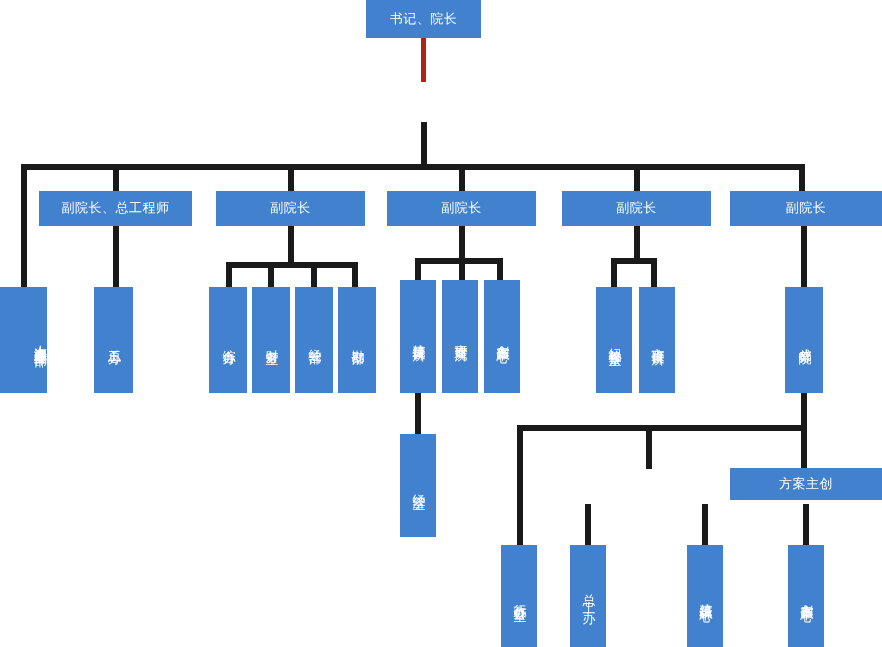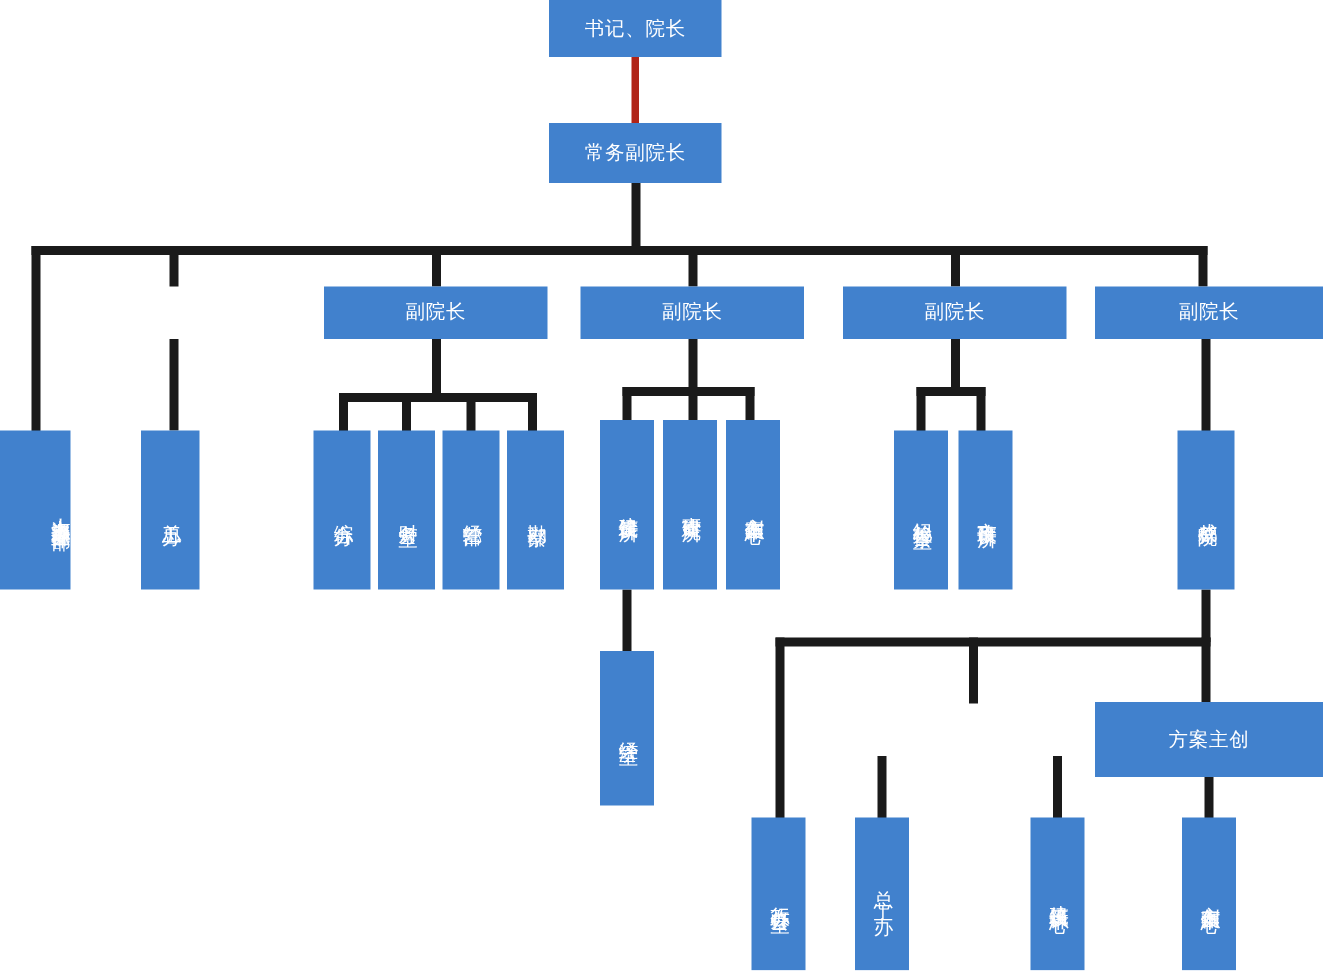--- a/index.html
+++ b/index.html
@@ -94,39 +94,39 @@
     <div class="connector" style="left: 415px; top: 393px; width: 6px; height: 42px;"></div>
     <div class="connector" style="left: 801px; top: 393px; width: 6px; height: 35px;"></div>
     <div class="connector" style="left: 517px; top: 425px; width: 290px; height: 6px;"></div>
     <div class="connector" style="left: 517px; top: 425px; width: 6px; height: 122px;"></div>
     <div class="connector" style="left: 646px; top: 425px; width: 6px; height: 44px;"></div>
     <div class="connector" style="left: 801px; top: 425px; width: 6px; height: 44px;"></div>
     <div class="connector" style="left: 585px; top: 504px; width: 6px; height: 42px;"></div>
     <div class="connector" style="left: 702px; top: 504px; width: 6px; height: 42px;"></div>
     <div class="connector" style="left: 803px; top: 504px; width: 6px; height: 42px;"></div>
     <div class="node" style="left: 366px; top: 0px; width: 115px; height: 38px;">书记、院长</div>
-    <div class="node" style="left: 366px; top: 82px; width: 115px; height: 40px;">常务副院长</div>
+    <div class="node" style="left: 39px; top: 191px; width: 153px; height: 35px;">副院长、总工程师</div>
     <div class="node" style="left: 216px; top: 191px; width: 149px; height: 35px;">副院长</div>
     <div class="node" style="left: 387px; top: 191px; width: 149px; height: 35px;">副院长</div>
     <div class="node" style="left: 562px; top: 191px; width: 149px; height: 35px;">副院长</div>
     <div class="node" style="left: 730px; top: 191px; width: 152px; height: 35px;">副院长</div>
     <div class="node vertical-pair" style="left: 0px; top: 287px; width: 47px; height: 106px;">
       <span class="col">人力资源部</span>
       <span class="col">党群工作部</span>
     </div>
     <div class="node vertical" style="left: 94px; top: 287px; width: 39px; height: 106px;">总工办</div>
     <div class="node vertical" style="left: 209px; top: 287px; width: 38px; height: 106px;">综合办</div>
     <div class="node vertical" style="left: 252px; top: 287px; width: 38px; height: 106px;">财务室</div>
     <div class="node vertical" style="left: 295px; top: 287px; width: 38px; height: 106px;">经营部</div>
     <div class="node vertical" style="left: 338px; top: 287px; width: 38px; height: 106px;">勘察部</div>
     <div class="node vertical" style="left: 400px; top: 280px; width: 36px; height: 113px;">建筑设计所</div>
     <div class="node vertical" style="left: 442px; top: 280px; width: 36px; height: 113px;">古建研究所</div>
     <div class="node vertical" style="left: 484px; top: 280px; width: 36px; height: 113px;">方案创作中心</div>
     <div class="node vertical" style="left: 596px; top: 287px; width: 36px; height: 106px;">纪检督察室</div>
     <div class="node vertical" style="left: 639px; top: 287px; width: 36px; height: 106px;">市政设计所</div>
     <div class="node vertical" style="left: 785px; top: 287px; width: 38px; height: 106px;">成都分院</div>
     <div class="node vertical" style="left: 400px; top: 434px; width: 36px; height: 103px;">经济室</div>
-    <div class="node" style="left: 730px; top: 468px; width: 152px; height: 50px;">方案主创</div>
+    <div class="node" style="left: 730px; top: 468px; width: 152px; height: 32px;">方案主创</div>
     <div class="node vertical" style="left: 501px; top: 545px; width: 36px; height: 102px;">行政办公室</div>
     <div class="node vertical spaced" style="left: 570px; top: 545px; width: 36px; height: 102px;">总工办</div>
     <div class="node vertical" style="left: 687px; top: 545px; width: 36px; height: 102px;">建筑设计中心</div>
     <div class="node vertical" style="left: 788px; top: 545px; width: 36px; height: 102px;">方案创作中心</div>
   </div>
 
 </body></html>

